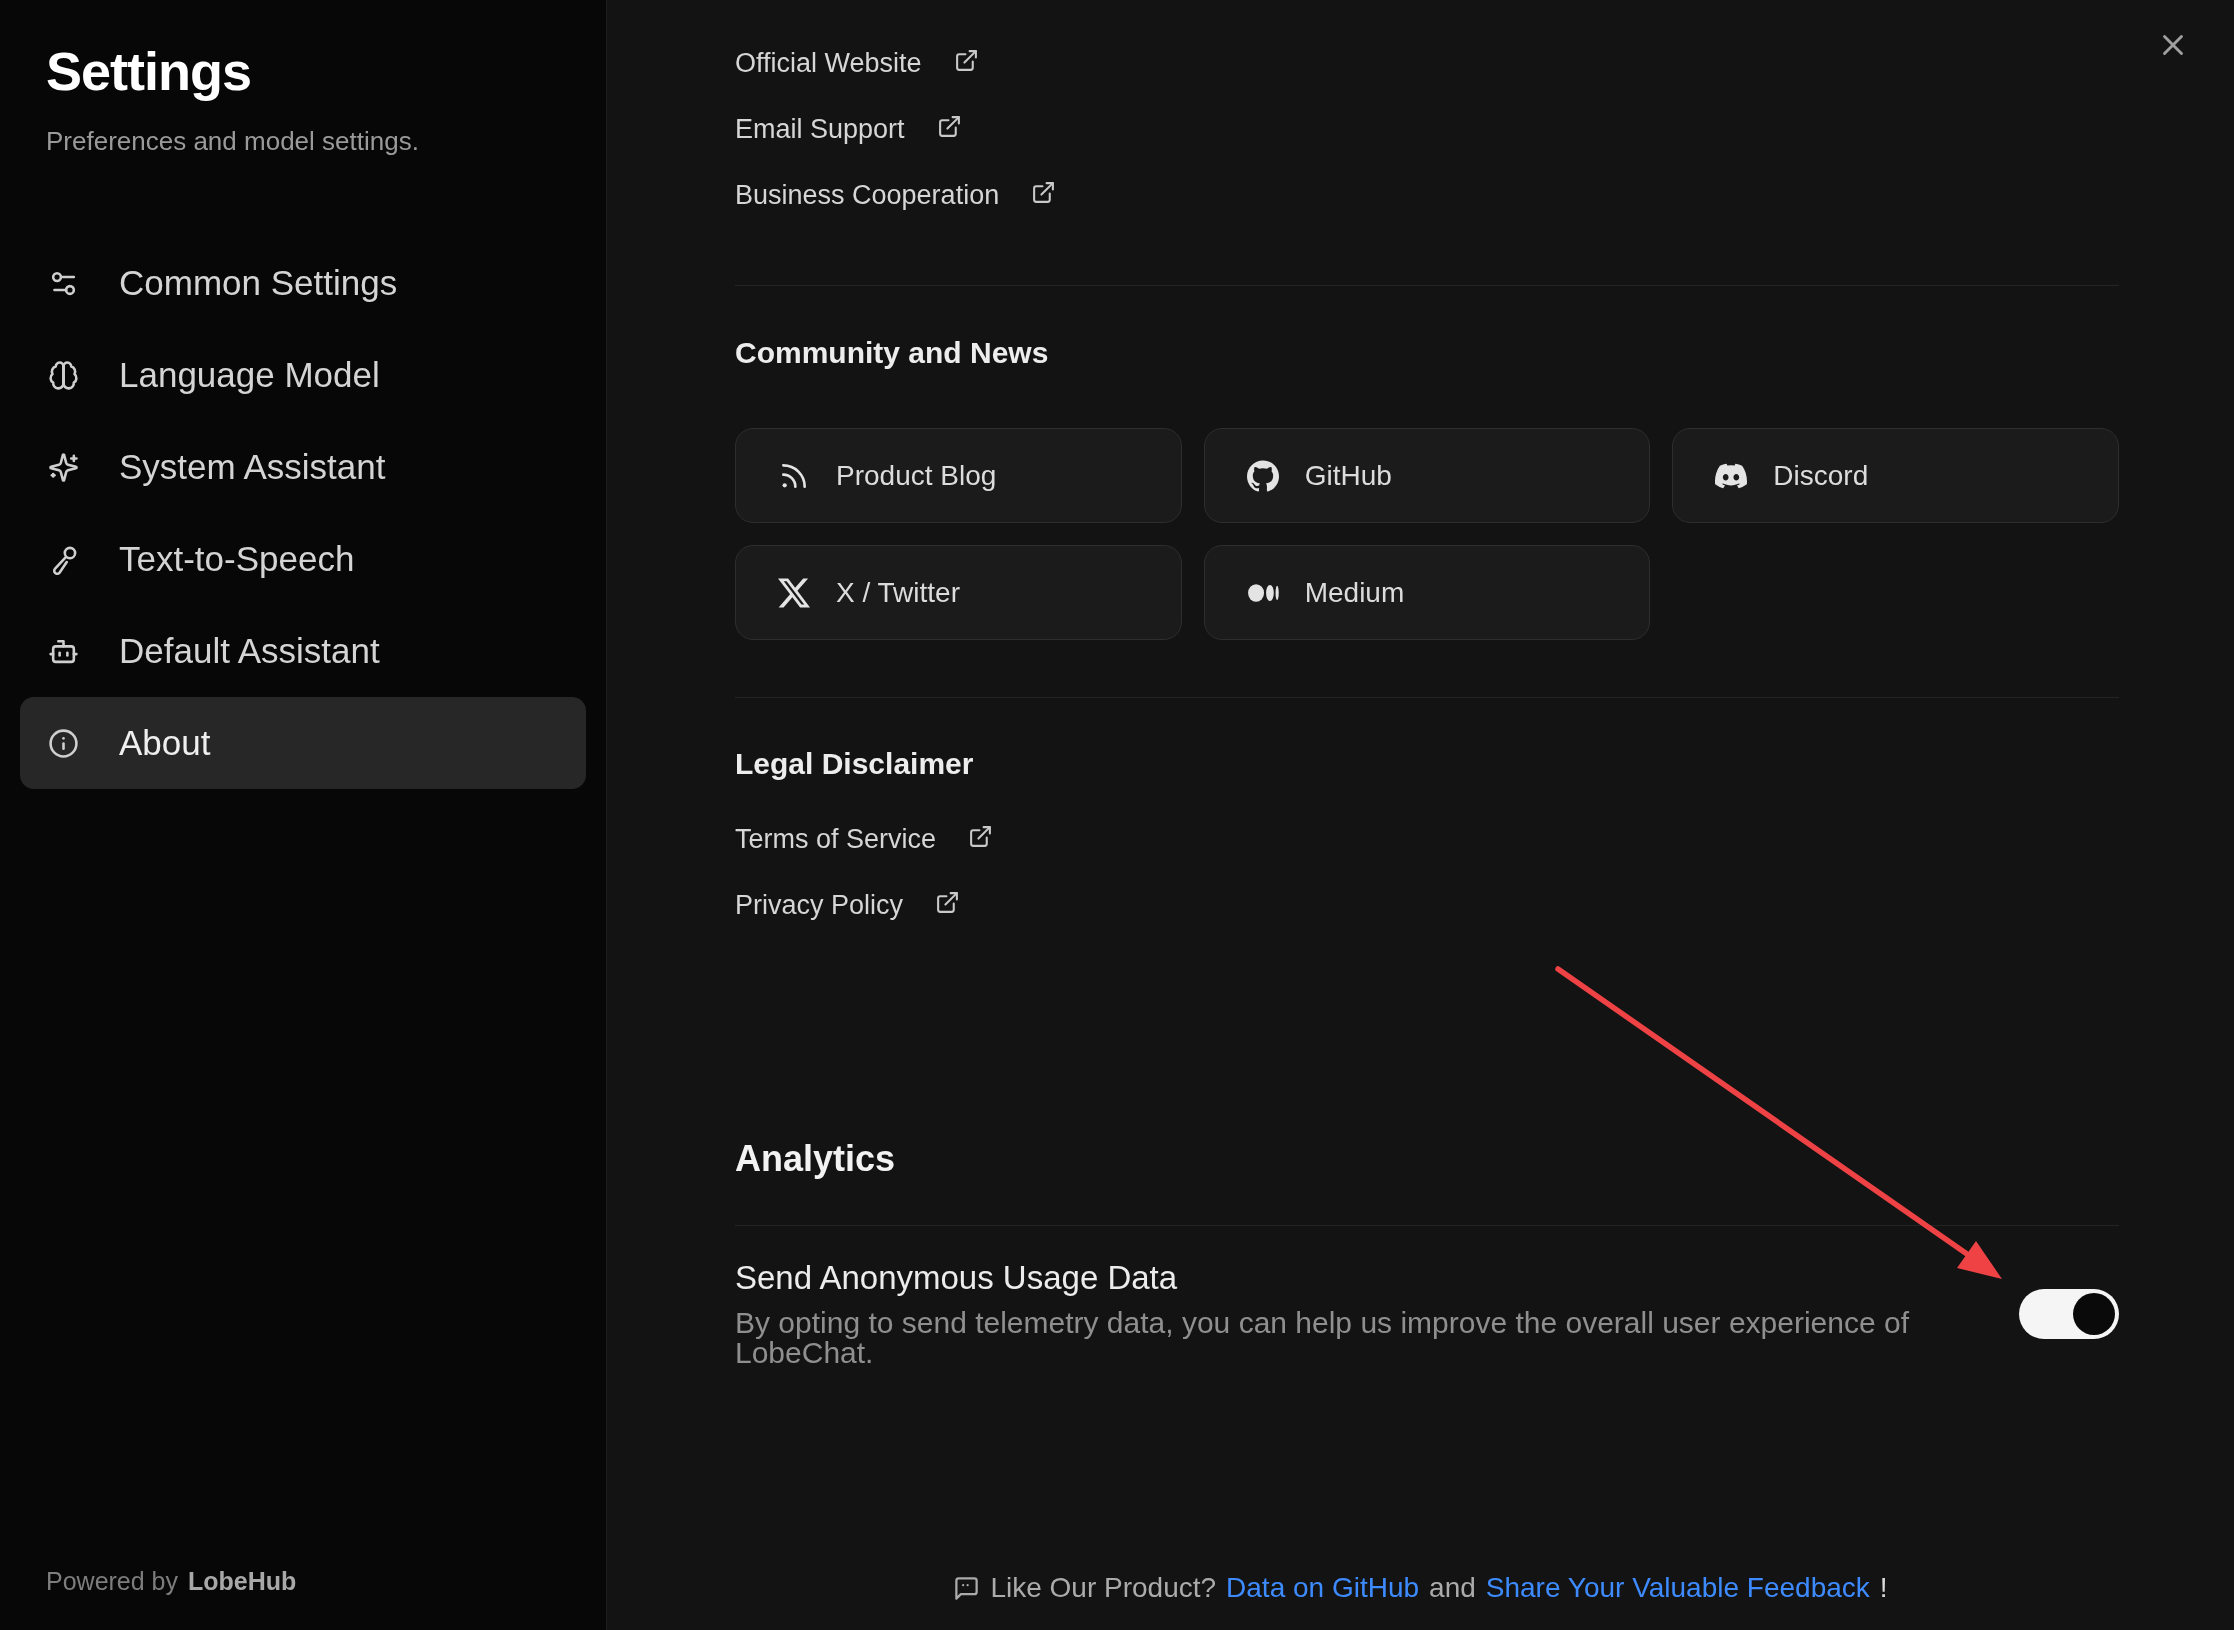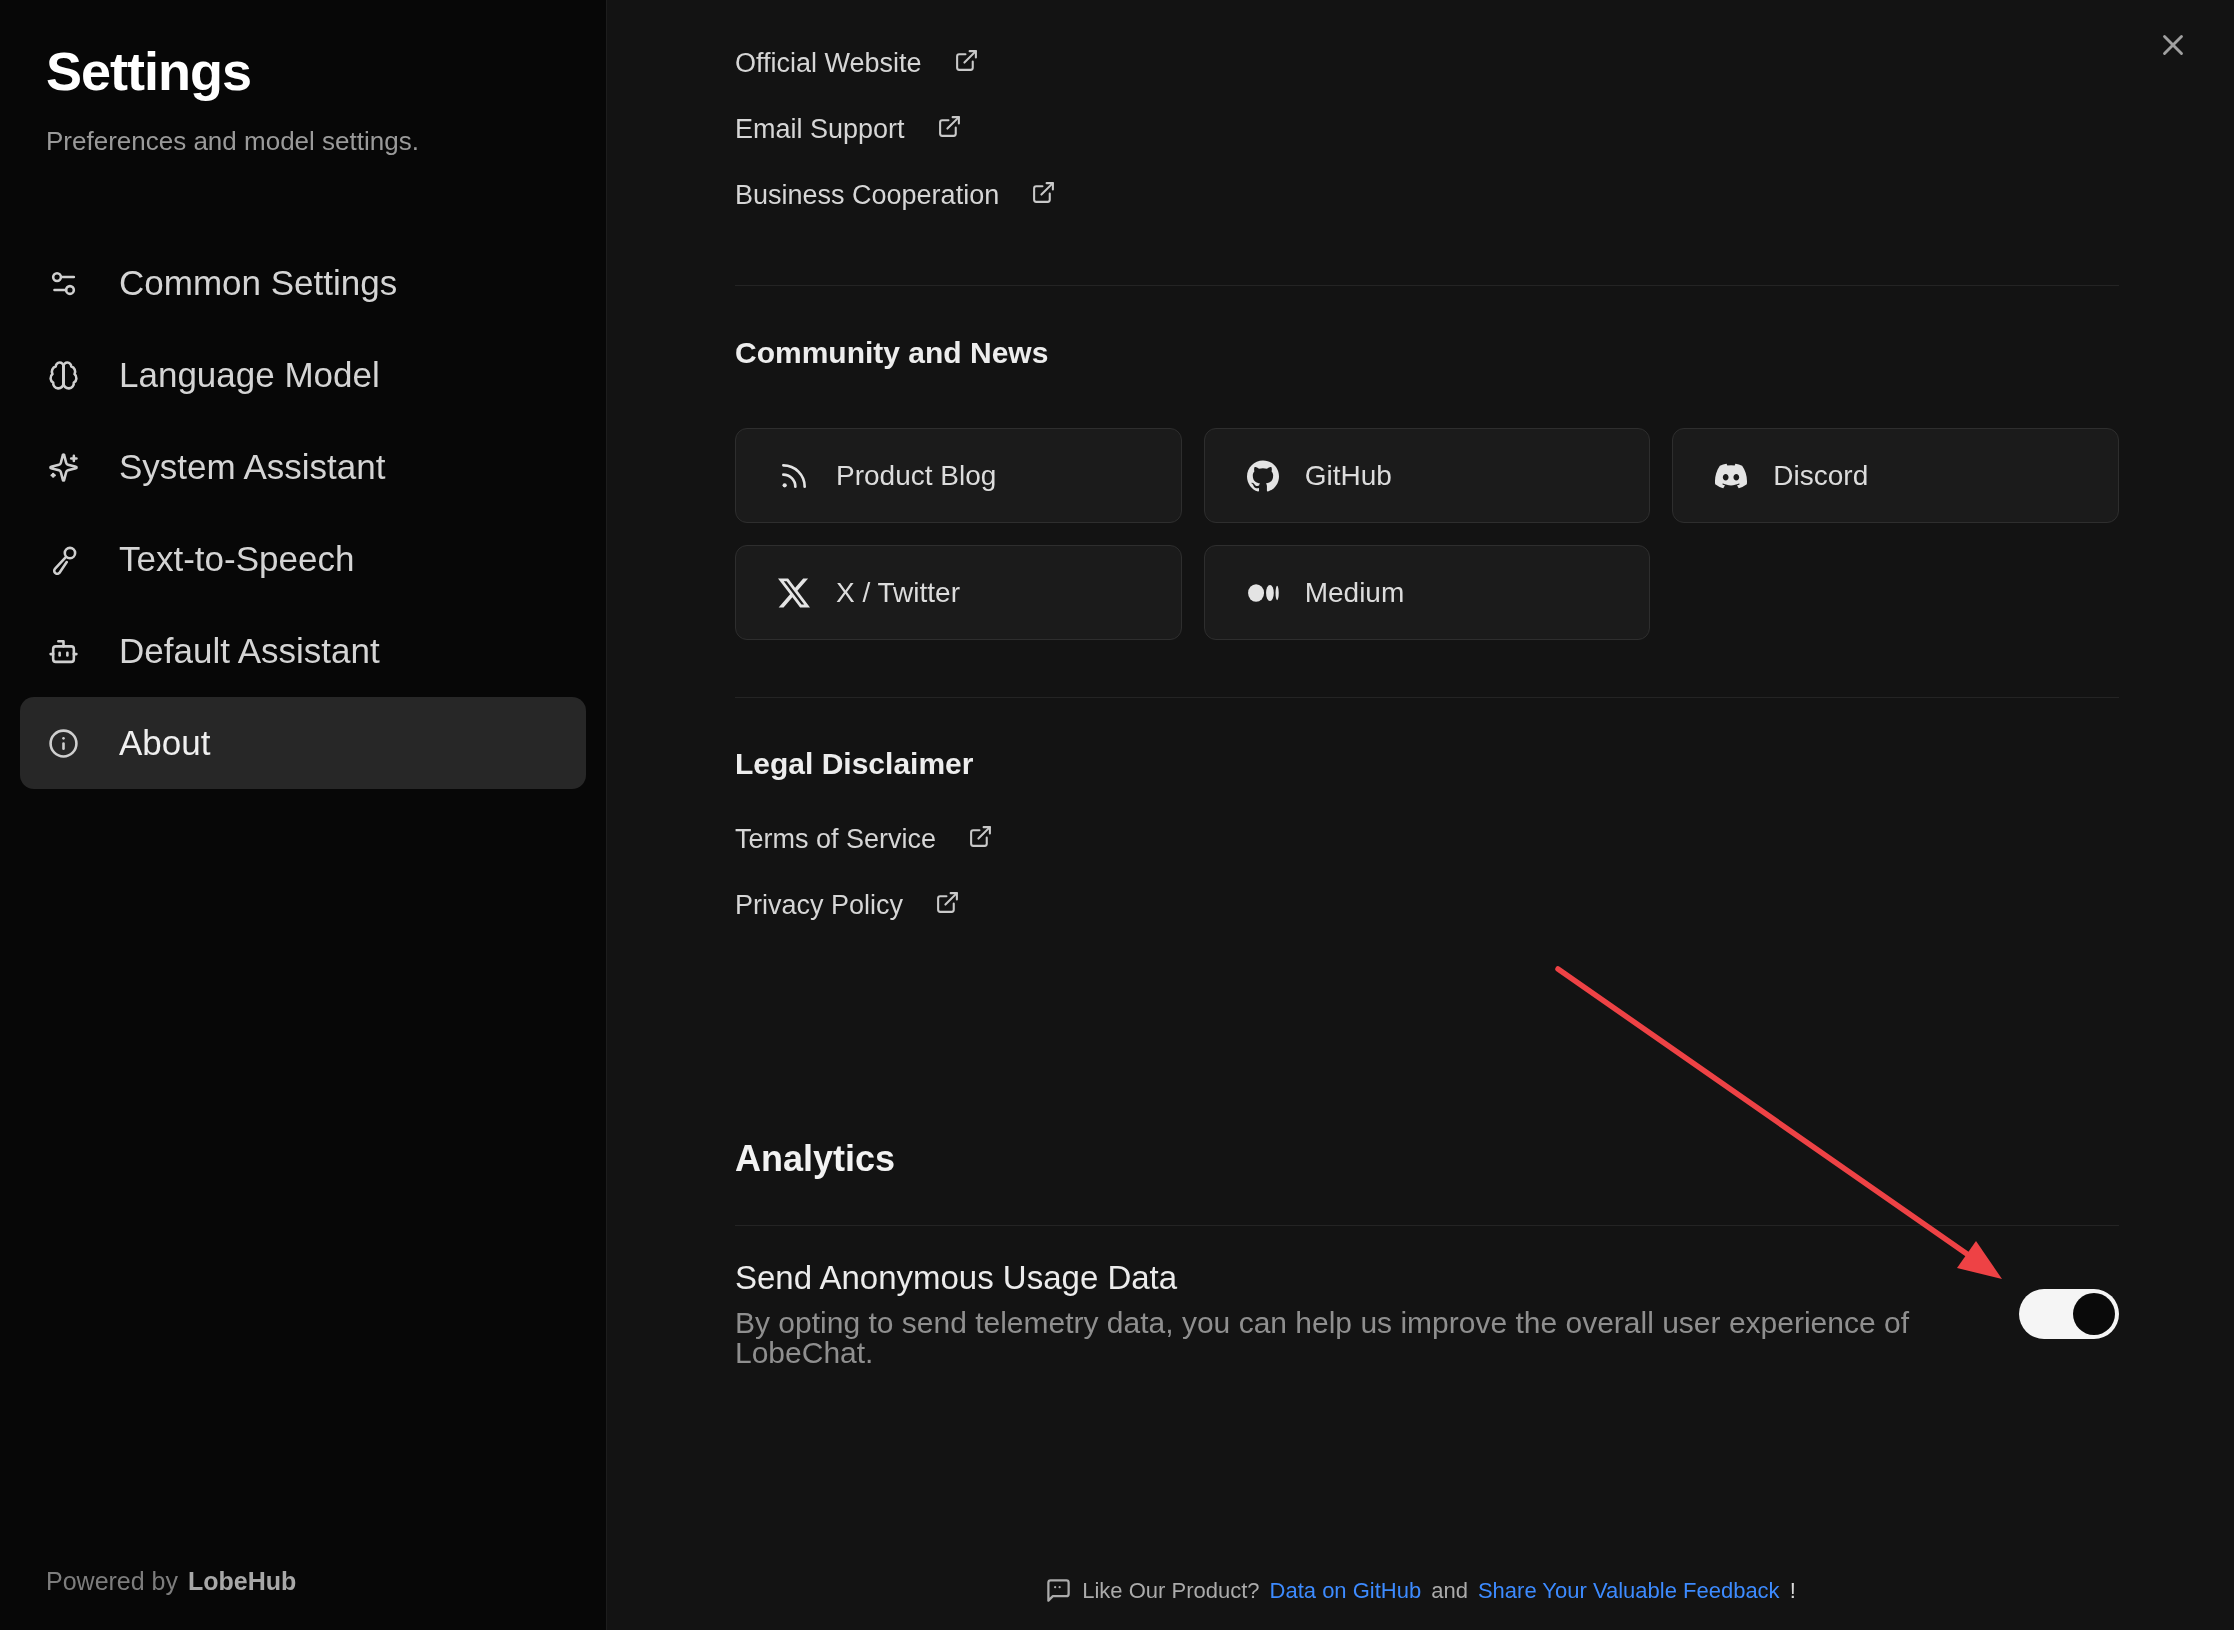--- a/index.html
+++ b/index.html
@@ -72,21 +72,21 @@
   }
   .link-row svg{width:25px;height:25px;color:#c9c9c9;}
   .divider{border-top:1px solid var(--border);height:0;}
   .divider-1{margin-top:39px;}
   .heading-community{margin-top:47px;}
   .community-grid{
     display:grid;grid-template-columns:repeat(3,1fr);gap:22px;margin-top:55px;
   }
   .community-btn{
     height:95px;background:var(--btn-bg);
-    border:1px solid var(--btn-border);border-radius:12px;
+    border:1px solid var(--btn-border);border-radius:18px;
     display:flex;align-items:center;gap:26px;padding:0 42px;
     font-size:28px;color:#dcdcdc;cursor:pointer;
   }
   .community-btn svg{width:32px;height:32px;flex:0 0 32px;color:#e4e4e4;}
   .divider-2{margin-top:57px;}
   .heading-legal{margin-top:46px;}
   .legal-links{margin-top:40px;}
   .heading-analytics{margin-top:181px;font-size:36px;line-height:44px;font-weight:700;color:#f2f2f2;}
   .divider-3{margin-top:44px;}
   .setting-row{
@@ -100,21 +100,21 @@
   }
   .switch .knob{
     position:absolute;top:4px;left:4px;width:42px;height:42px;border-radius:50%;
     background:#0a0a0a;
   }
   .switch.on .knob{left:auto;right:4px;}
 
   .main-footer{
     position:absolute;left:0;right:0;bottom:26px;
     display:flex;align-items:center;justify-content:center;gap:10px;
-    font-size:22px;color:#ababab;white-space:nowrap;
+    font-size:28px;color:#ababab;white-space:nowrap;
   }
   .main-footer svg{width:27px;height:27px;color:#ababab;}
   .main-footer a{color:var(--link-color);text-decoration:none;cursor:pointer;}
   .footer-bang{color:#d9d9d9;}
 
   .close-btn{
     position:absolute;top:22px;right:38px;width:46px;height:46px;
     display:flex;align-items:center;justify-content:center;
     color:#a0a0a0;cursor:pointer;
   }

